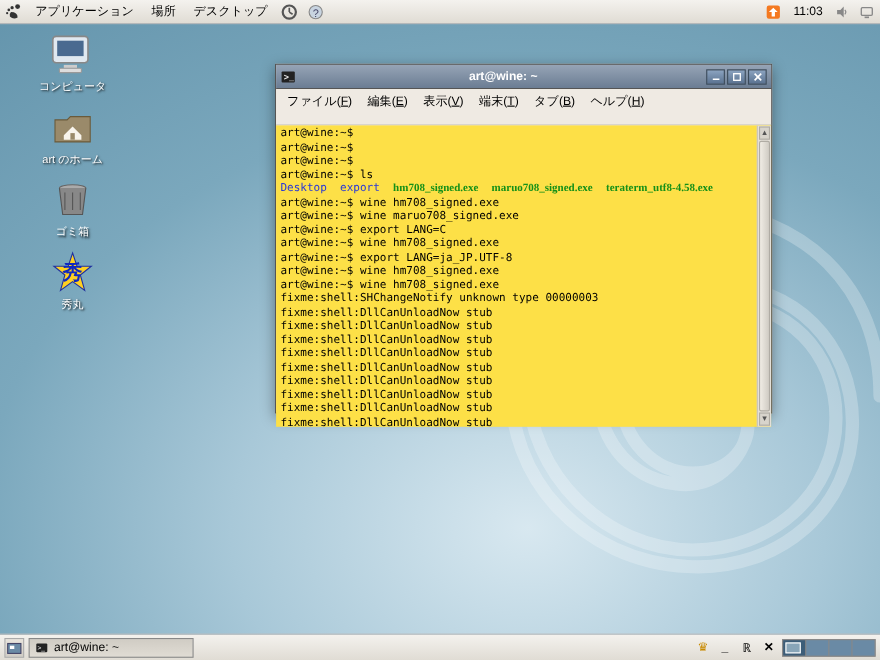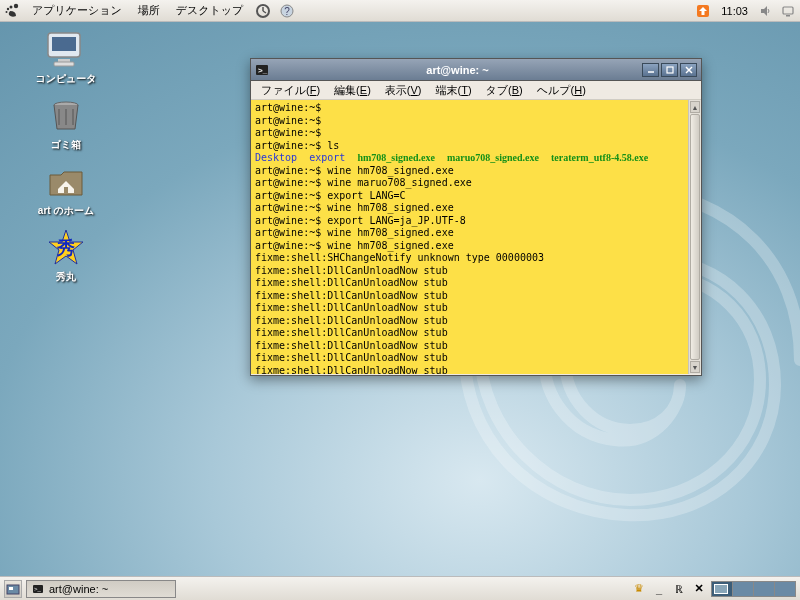--- a/index.html
+++ b/index.html
@@ -51,21 +51,20 @@
 }
 .dicon { width: 72px; text-align: center; cursor: pointer; }
 .dicon .glyph {
   width: 44px; height: 40px; margin: 0 auto;
   display: flex; align-items: center; justify-content: center;
 }
 .dicon .label {
   color: #fff; font-size: 10px;
   text-shadow: 1px 1px 2px #000;
   margin-top: 2px;
-  font-weight: bold;
 }
 
 .term-window {
   position: absolute;
   top: 58px; left: 250px;
   width: 452px; height: 318px;
   background: #efeae3;
   border: 1px solid #555;
   box-shadow: 0 4px 12px rgba(0,0,0,0.4);
 }
@@ -84,25 +83,25 @@
 .titlebar .btn {
   width: 17px; height: 14px;
   background: linear-gradient(#8ba3c0, #5a7290);
   border: 1px solid #3a4a5a;
   display: flex; align-items: center; justify-content: center;
   cursor: pointer;
   font-size: 9px;
   color: #fff;
 }
 .menubar {
-  height: 19px;
+  height: 33px;
   background: #efeae3;
-  display: flex; align-items: flex-start;
+  display: flex; align-items: flex-end;
   gap: 2px;
-  padding: 0 4px;
+  padding: 12px 4px;
   border-bottom: 1px solid #d0ccc4;
 }
 .menubar .menu { padding: 2px 6px; cursor: pointer; font-size: 11px; }
 .menubar .menu u { text-decoration: underline; }
 .term-body {
   background: #fde047;
   height: calc(100% - 42px);
   overflow: hidden;
   position: relative;
 }
@@ -250,36 +249,36 @@
           <rect x="8" y="6" width="24" height="14" fill="#4a6a90"></rect>
           <rect x="14" y="28" width="12" height="3" fill="#ccc"></rect>
           <rect x="10" y="31" width="20" height="4" rx="1" fill="#ddd" stroke="#999"></rect>
         </svg>
     </div>
     <div class="label">コンピュータ</div>
   </div>
   <div class="dicon">
     <div class="glyph">
       <svg width="44" height="38" viewBox="0 0 44 38">
+          <path d="M6 12 L17 12 L20 9 L38 9 L38 32 L6 32 Z" fill="#9a8a6a" stroke="#6a5a3a"></path>
+          <path d="M14 26 L22 18 L30 26 L30 30 L14 30 Z" fill="#f8f4ec"></path>
+          <rect x="20" y="24" width="4" height="6" fill="#9a8a6a"></rect>
+        </svg>
+    </div>
+    <div class="label">art のホーム</div>
+  </div>
+  <div class="dicon">
+    <div class="glyph">
+      <svg width="44" height="38" viewBox="0 0 44 38">
           <ellipse cx="22" cy="8" rx="12" ry="3" fill="#aaa" stroke="#666"></ellipse>
           <path d="M10 8 L13 32 L31 32 L34 8" fill="#888" stroke="#555"></path>
           <path d="M15 12 L15 28 M22 12 L22 28 M29 12 L29 28" stroke="#555" stroke-width="1"></path>
         </svg>
     </div>
     <div class="label">ゴミ箱</div>
-  </div>
-  <div class="dicon">
-    <div class="glyph">
-      <svg width="44" height="38" viewBox="0 0 44 38">
-          <path d="M6 12 L17 12 L20 9 L38 9 L38 32 L6 32 Z" fill="#9a8a6a" stroke="#6a5a3a"></path>
-          <path d="M14 26 L22 18 L30 26 L30 30 L14 30 Z" fill="#f8f4ec"></path>
-          <rect x="20" y="24" width="4" height="6" fill="#9a8a6a"></rect>
-        </svg>
-    </div>
-    <div class="label">art のホーム</div>
   </div>
   <div class="dicon">
     <div class="glyph">
       <svg width="40" height="40" viewBox="0 0 40 40">
           <polygon points="20,2 24,14 37,14 27,22 31,36 20,28 9,36 13,22 3,14 16,14" fill="#ffd020" stroke="#2030a0" stroke-width="1"></polygon>
           <text x="20" y="26" text-anchor="middle" font-size="18" font-weight="bold" fill="#1028c0">秀</text>
         </svg>
     </div>
     <div class="label">秀丸</div>
   </div>

